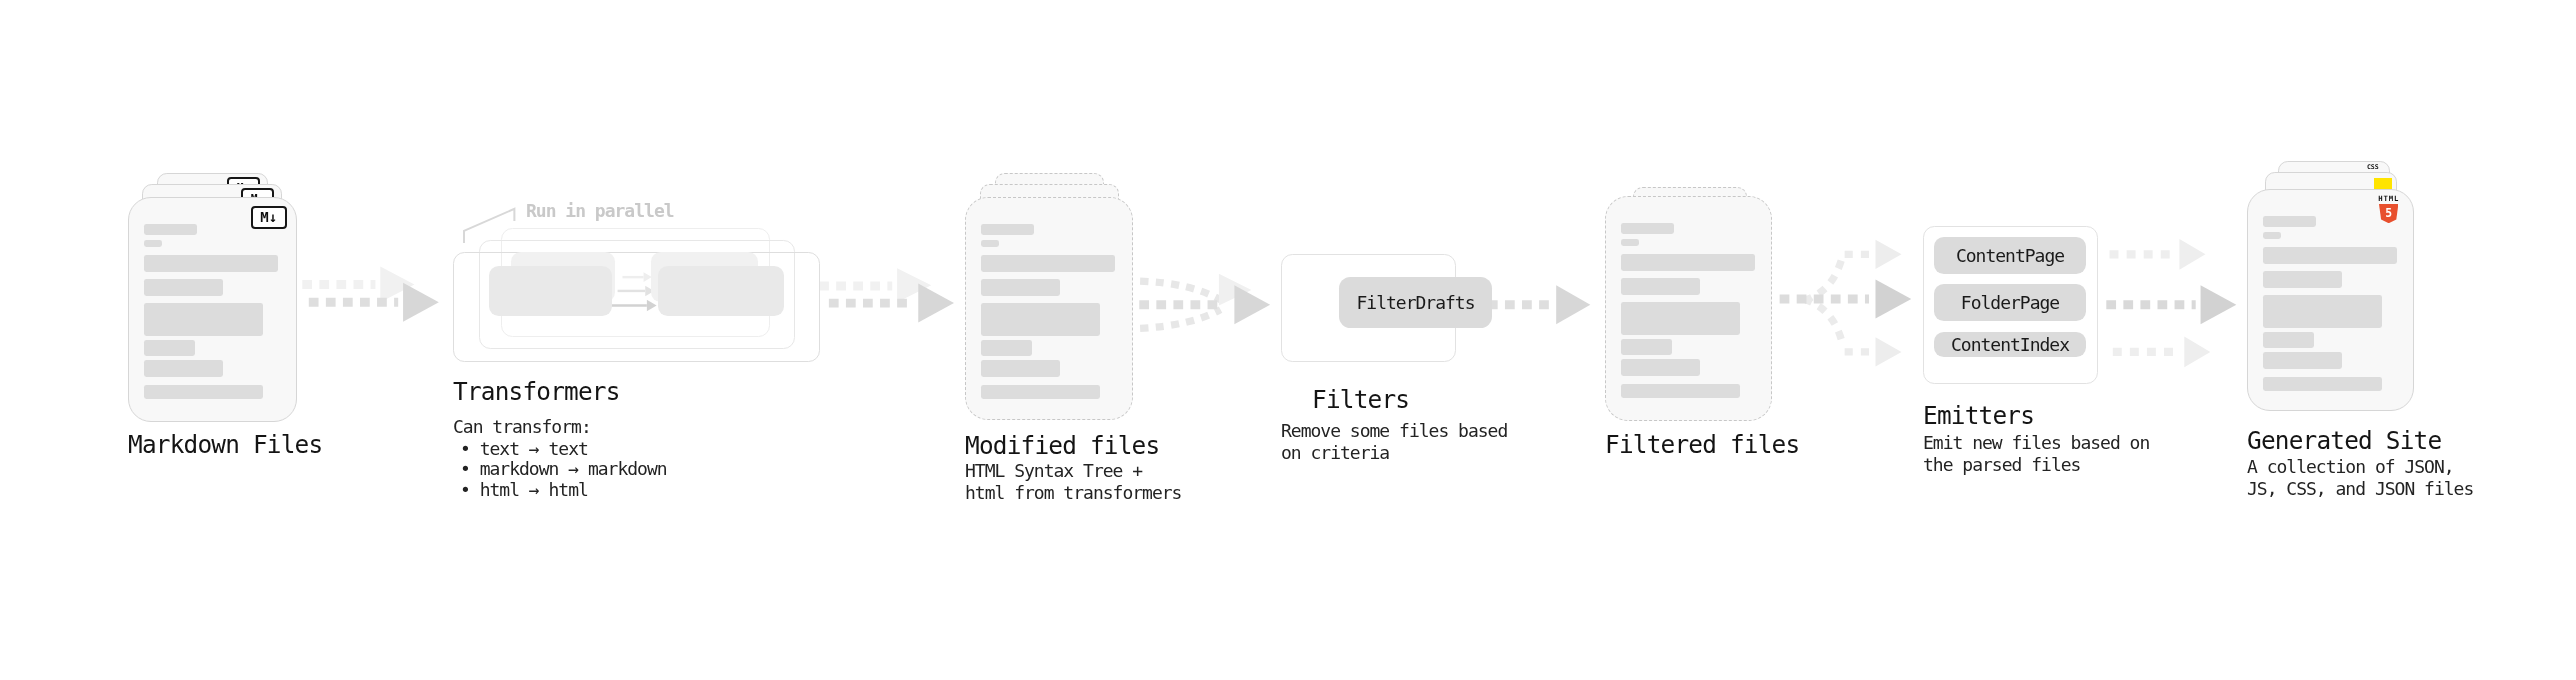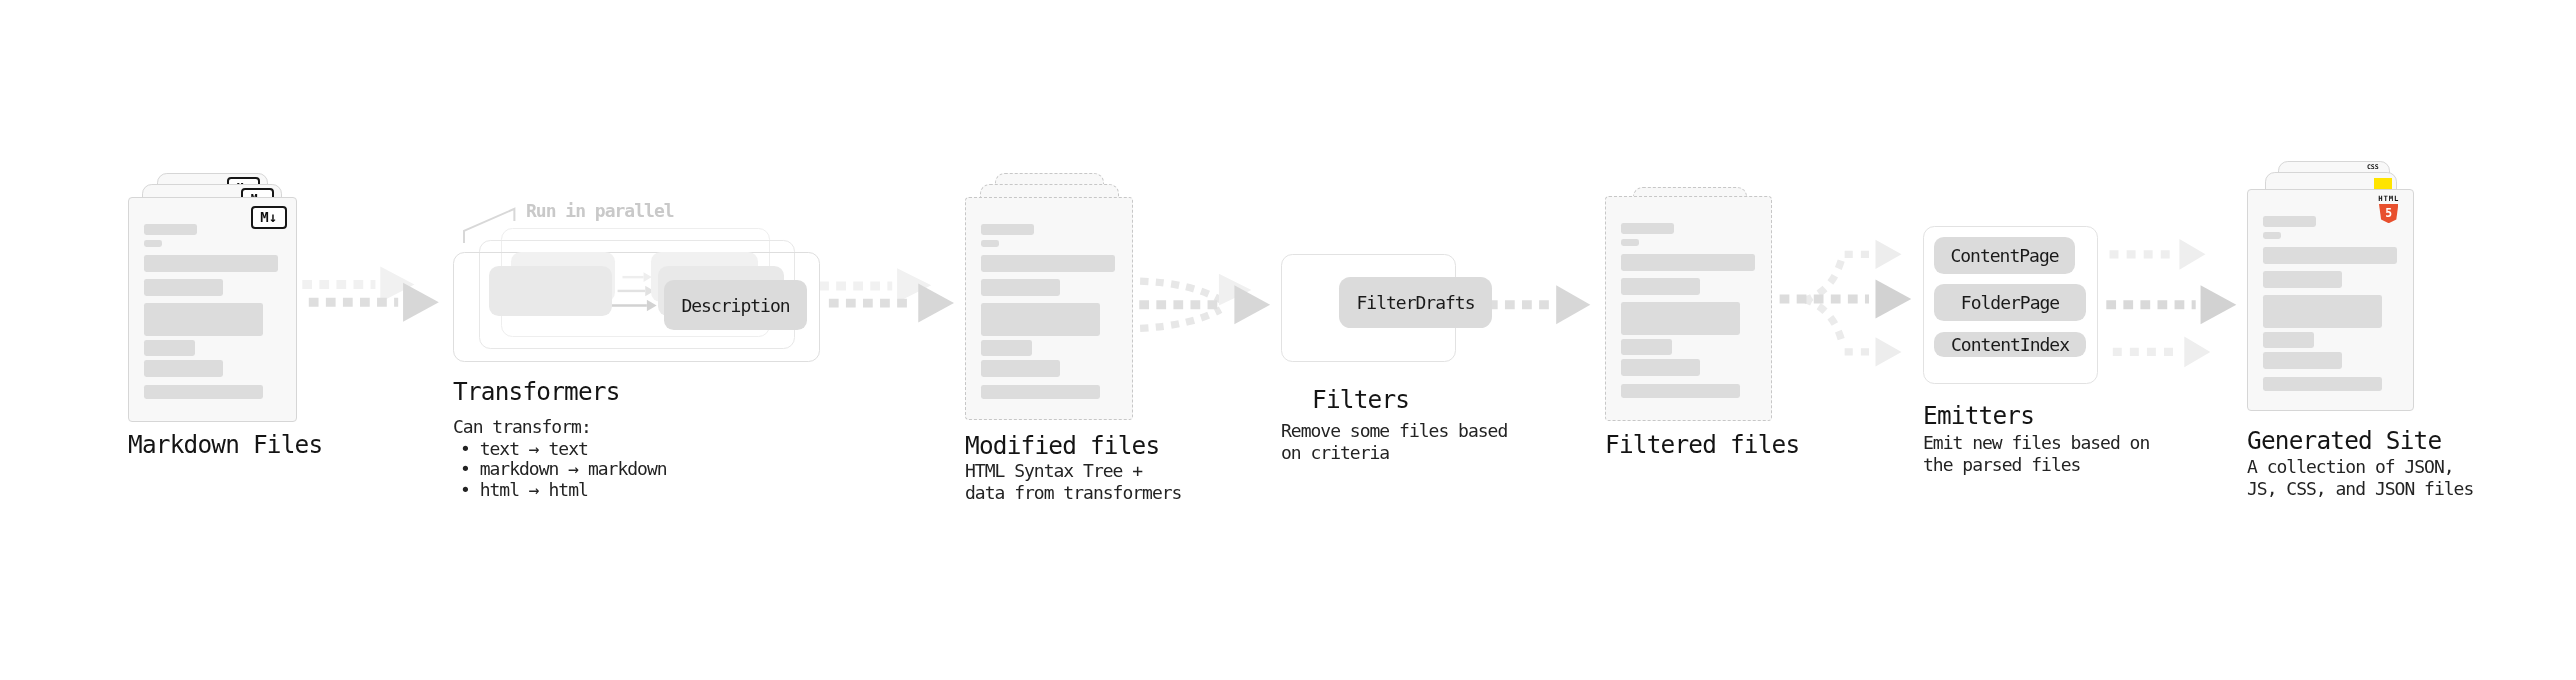--- a/index.html
+++ b/index.html
@@ -2,21 +2,21 @@
 <html style="font-size:13px"><head>
 <meta charset="utf-8">
 <style>
   html,body{margin:0;padding:0;background:#ffffff;}
   body{width:2576px;height:681px;position:relative;overflow:hidden;
        font-family:"DejaVu Sans Mono","Liberation Mono",monospace;color:#1c1c1c;}
   #canvas{position:absolute;inset:0;width:2576px;height:681px;}
   .overlay{position:absolute;left:0;top:0;z-index:1;}
 
   
-  .doc-card{position:absolute;background:#f8f8f8;border:1.6px solid #d6d6d6;border-radius:4px;z-index:2;}
+  .doc-card{position:absolute;background:#f8f8f8;border:1.6px solid #d6d6d6;border-radius:23px;z-index:2;}
   .doc-card.back{border-radius:9.8px;}
   .doc-card.dashed{border:1.6px dashed #c7c7c7;}
   .bars{position:absolute;left:14.6px;top:26px;right:14.6px;}
   .bar{background:#dcdcdc;border-radius:2.4px;}
 
   
   .md-badge{position:absolute;background:#ffffff;border:2px solid #161616;border-radius:4.1px;
             color:#111;font-weight:bold;display:flex;align-items:center;justify-content:center;}
   .md-badge.front{right:9px;top:8.1px;width:32.5px;height:18.7px;font-size:14px;}
   .md-badge.small{right:7.3px;top:3.3px;width:28.4px;height:17px;font-size:11.4px;}
@@ -133,21 +133,20 @@
   </div>
   <div class="h" style="left:128px;top:430px;">Markdown Files</div>
 
   <div class="tf-box g3" style="left:501px;top:228px;width:267px;height:107px;"></div>
   <div class="node-btn g3" style="left:511px;top:252px;width:104px;height:50px;"></div>
   <div class="node-btn g3" style="left:651px;top:252px;width:107px;height:50px;"></div>
   <div class="tf-box g2" style="left:479px;top:240px;width:314px;height:107px;"></div>
   <div class="node-btn g2" style="left:489px;top:266px;width:123px;height:50px;"></div>
   <div class="node-btn g2" style="left:658px;top:266px;width:126px;height:50px;"></div>
   <div class="tf-box" style="left:453px;top:252px;width:365px;height:108px;"></div>
-  <div class="node-btn" style="left:664px;top:280px;width:143px;height:50px;">Description</div>
   <div class="annotation" style="left:526px;top:200px;font-weight:bold;">Run in parallel</div>
   <div class="h" style="left:453px;top:377px;">Transformers</div>
   <div class="desc" style="left:453px;top:416px;">Can transform:</div>
   <div class="desc" style="left:460px;top:438px;">• text → text</div>
   <div class="desc" style="left:460px;top:458px;">• markdown → markdown</div>
   <div class="desc" style="left:460px;top:479px;">• html → html</div>
 
   <div class="doc-card back dashed" style="left:995px;top:173px;width:107px;height:42px;"></div>
   <div class="doc-card back dashed" style="left:980px;top:184px;width:137px;height:42px;"></div>
   <div class="doc-card dashed" style="left:965px;top:197px;width:166px;height:221px;">
@@ -157,21 +156,21 @@
         <div class="bar" style="width: 134px; height: 17px; margin-bottom: 7.3px;"></div>
         <div class="bar" style="width: 79px; height: 17px; margin-bottom: 7.3px;"></div>
         <div class="bar" style="width: 119px; height: 32.5px; margin-bottom: 4.1px;"></div>
         <div class="bar" style="width: 51px; height: 16.3px; margin-bottom: 4.1px;"></div>
         <div class="bar" style="width: 79px; height: 17px; margin-bottom: 7.3px;"></div>
         <div class="bar" style="width: 119px; height: 14px; margin-bottom: 0px;"></div>
       </div>
   </div>
   <div class="h" style="left:965px;top:431px;">Modified files</div>
   <div class="desc" style="left:965px;top:460px;">HTML Syntax Tree +</div>
-  <div class="desc" style="left:965px;top:482px;">data from transformers</div>
+  <div class="desc" style="left:965px;top:482px;">html from transformers</div>
 
   <div class="tf-box" style="left:1281px;top:254px;width:173px;height:106px;border-color:#e2e2e2;"></div>
   <div class="node-btn" style="left:1292px;top:277px;width:153px;height:51px;border-radius:11.4px;margin-left:47px;">FilterDrafts</div>
   <div class="h" style="left:1281px;top:385px;margin-left:31px;">Filters</div>
   <div class="desc" style="left:1281px;top:420px;">Remove some files based</div>
   <div class="desc" style="left:1281px;top:442px;">on criteria</div>
 
   <div class="doc-card back dashed" style="left:1633px;top:187px;width:112px;height:41px;"></div>
   <div class="doc-card dashed" style="left:1605px;top:196px;width:165px;height:223px;">
     <div class="bars">
@@ -181,21 +180,21 @@
         <div class="bar" style="width: 79px; height: 17px; margin-bottom: 7.3px;"></div>
         <div class="bar" style="width: 119px; height: 32.5px; margin-bottom: 4.1px;"></div>
         <div class="bar" style="width: 51px; height: 16.3px; margin-bottom: 4.1px;"></div>
         <div class="bar" style="width: 79px; height: 17px; margin-bottom: 7.3px;"></div>
         <div class="bar" style="width: 119px; height: 14px; margin-bottom: 0px;"></div>
       </div>
   </div>
   <div class="h" style="left:1605px;top:430px;">Filtered files</div>
 
   <div class="tf-box" style="left:1923px;top:226px;width:173px;height:156px;border-color:#e2e2e2;"></div>
-  <div class="node-btn" style="left:1934px;top:237px;width:141px;height:37px;">ContentPage</div>
+  <div class="node-btn" style="left:1934px;top:237px;width:152px;height:37px;">ContentPage</div>
   <div class="node-btn" style="left:1934px;top:284px;width:152px;height:37px;">FolderPage</div>
   <div class="node-btn" style="left:1934px;top:332px;width:152px;height:25px;">ContentIndex</div>
   <div class="h" style="left:1923px;top:401px;">Emitters</div>
   <div class="desc" style="left:1923px;top:432px;">Emit new files based on</div>
   <div class="desc" style="left:1923px;top:454px;">the parsed files</div>
 
   <div class="doc-card back" style="left:2278px;top:161px;width:110px;height:42px;">
     <div class="css-badge">
       <div class="css-txt">CSS</div>
       <div class="css-bar"></div>

